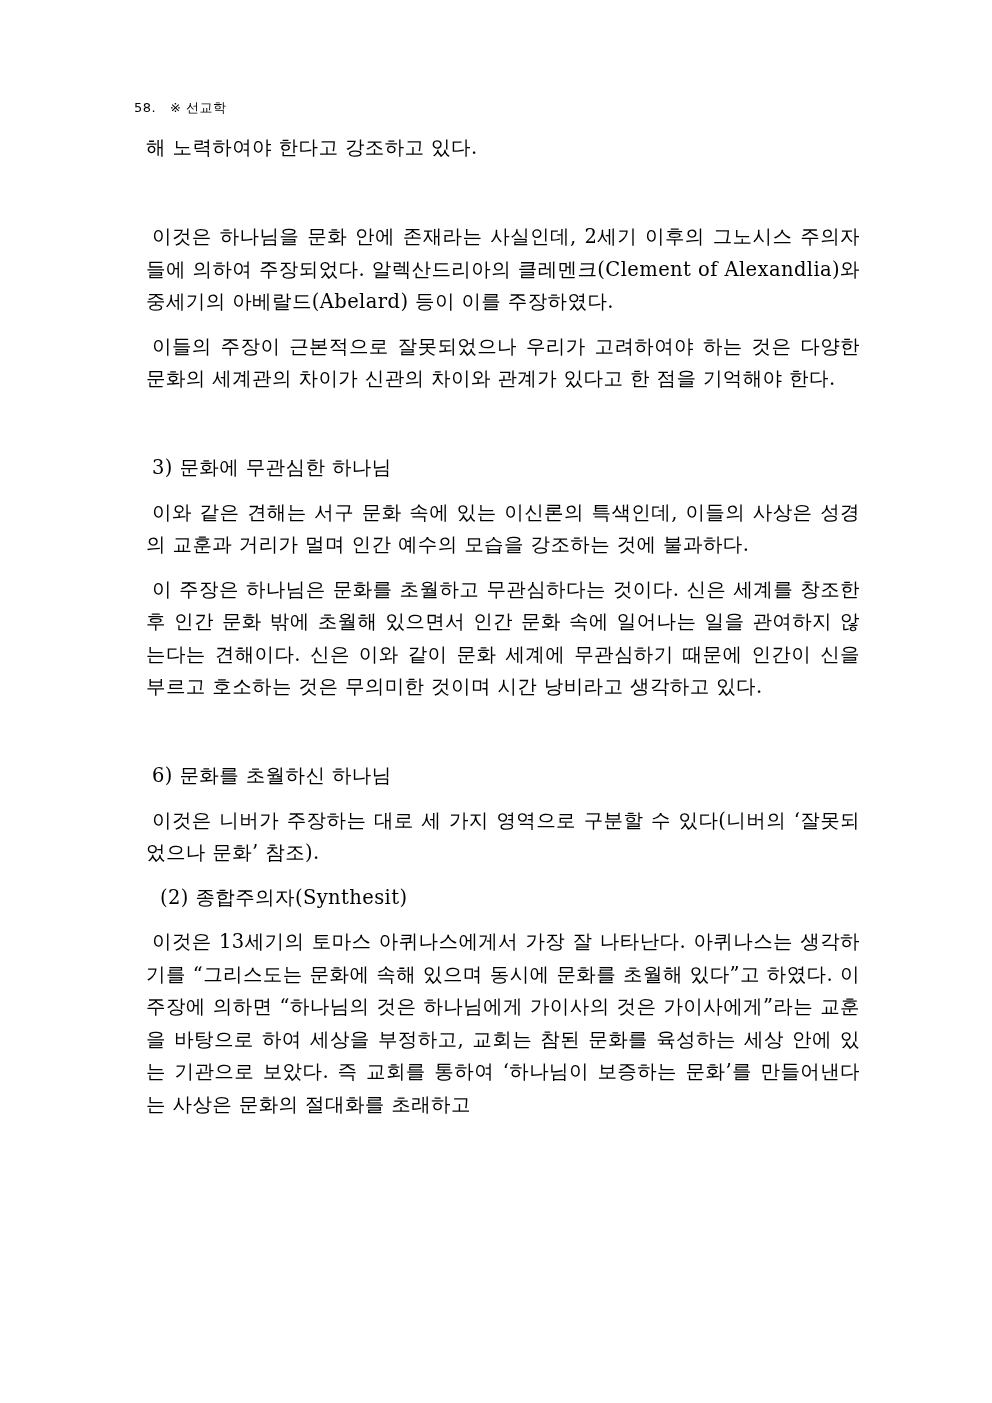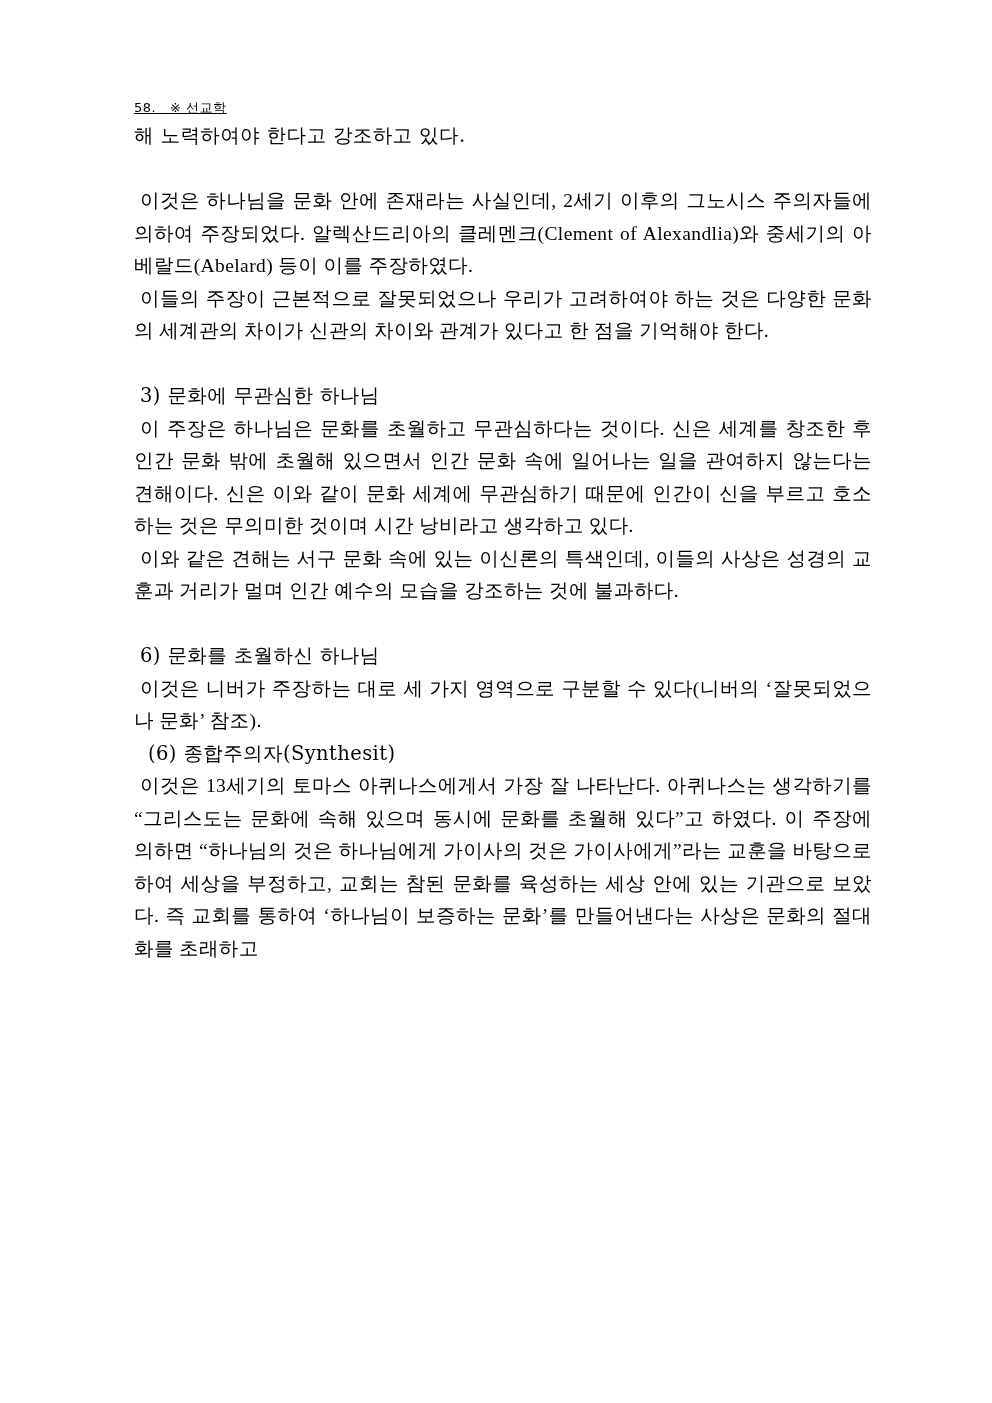--- a/index.html
+++ b/index.html
@@ -5,53 +5,52 @@
   html, body { margin: 0; padding: 0; background: #ffffff; }
   body {
     width: 992px; height: 1403px; position: relative; overflow: hidden;
     font-family: "DejaVu Serif", "Liberation Serif", serif;
     color: #000;
   }
   .page-header {
     position: absolute; left: 134px; top: 99px;
     font-size: 13px; letter-spacing: 0.5px;
     font-family: "DejaVu Sans", sans-serif;
-    text-decoration: underline;
   }
   .content {
     position: absolute; left: 134px; top: 120px; width: 738px;
     font-size: 19.5px; line-height: 32.5px;
     text-align: justify; text-align-last: left;
     letter-spacing: 0.4px;
   }
-  .content p { margin: 0; }
+  .content p { margin: 12px; }
   .gap { height: 32.5px; }
   .heading { padding-left: 6px; }
-  .para { text-indent: 6px; font-family: Liberation Serif, serif; }
+  .para { text-indent: 6px; }
   .subheading { padding-left: 14px; }
 </style>
 </head>
 <body>
 
 <div class="page-header">
   <span>58.</span>
   &nbsp;
   <span>※ 선교학</span>
 </div>
 
 <div class="content">
   <p>해 노력하여야 한다고 강조하고 있다.</p>
   <div class="gap"></div>
 
   <p class="para">이것은 하나님을 문화 안에 존재라는 사실인데, 2세기 이후의 그노시스 주의자들에 의하여 주장되었다. 알렉산드리아의 클레멘크(Clement of Alexandlia)와 중세기의 아베랄드(Abelard) 등이 이를 주장하였다.</p>
   <p class="para">이들의 주장이 근본적으로 잘못되었으나 우리가 고려하여야 하는 것은 다양한 문화의 세계관의 차이가 신관의 차이와 관계가 있다고 한 점을 기억해야 한다.</p>
   <div class="gap"></div>
 
   <p class="heading">3) 문화에 무관심한 하나님</p>
+  <p class="para">이와 같은 견해는 서구 문화 속에 있는 이신론의 특색인데, 이들의 사상은 성경의 교훈과 거리가 멀며 인간 예수의 모습을 강조하는 것에 불과하다.</p>
   <p class="para">이 주장은 하나님은 문화를 초월하고 무관심하다는 것이다. 신은 세계를 창조한 후 인간 문화 밖에 초월해 있으면서 인간 문화 속에 일어나는 일을 관여하지 않는다는 견해이다. 신은 이와 같이 문화 세계에 무관심하기 때문에 인간이 신을 부르고 호소하는 것은 무의미한 것이며 시간 낭비라고 생각하고 있다.</p>
-  <p class="para">이와 같은 견해는 서구 문화 속에 있는 이신론의 특색인데, 이들의 사상은 성경의 교훈과 거리가 멀며 인간 예수의 모습을 강조하는 것에 불과하다.</p>
   <div class="gap"></div>
 
   <p class="heading">6) 문화를 초월하신 하나님</p>
   <p class="para">이것은 니버가 주장하는 대로 세 가지 영역으로 구분할 수 있다(니버의 ‘잘못되었으나 문화’ 참조).</p>
-  <p class="subheading">(6) 종합주의자(Synthesit)</p>
+  <p class="subheading">(2) 종합주의자(Synthesit)</p>
   <p class="para">이것은 13세기의 토마스 아퀴나스에게서 가장 잘 나타난다. 아퀴나스는 생각하기를 “그리스도는 문화에 속해 있으며 동시에 문화를 초월해 있다”고 하였다. 이 주장에 의하면 “하나님의 것은 하나님에게 가이사의 것은 가이사에게”라는 교훈을 바탕으로 하여 세상을 부정하고, 교회는 참된 문화를 육성하는 세상 안에 있는 기관으로 보았다. 즉 교회를 통하여 ‘하나님이 보증하는 문화’를 만들어낸다는 사상은 문화의 절대화를 초래하고</p>
 </div>
 
 </body></html>

